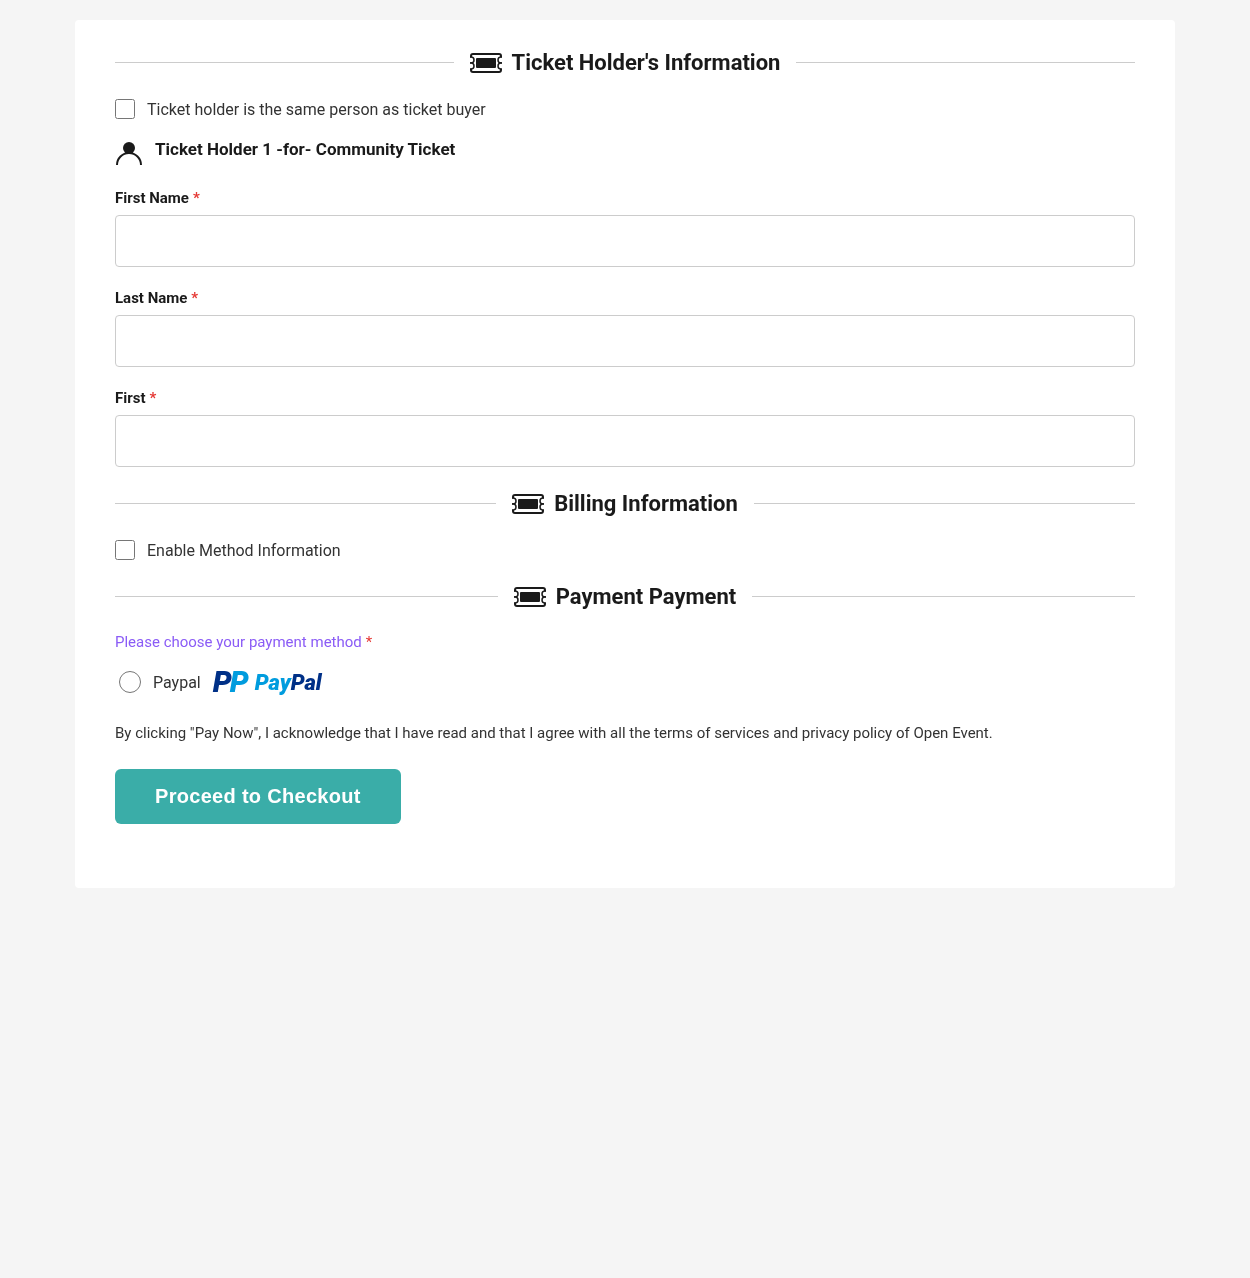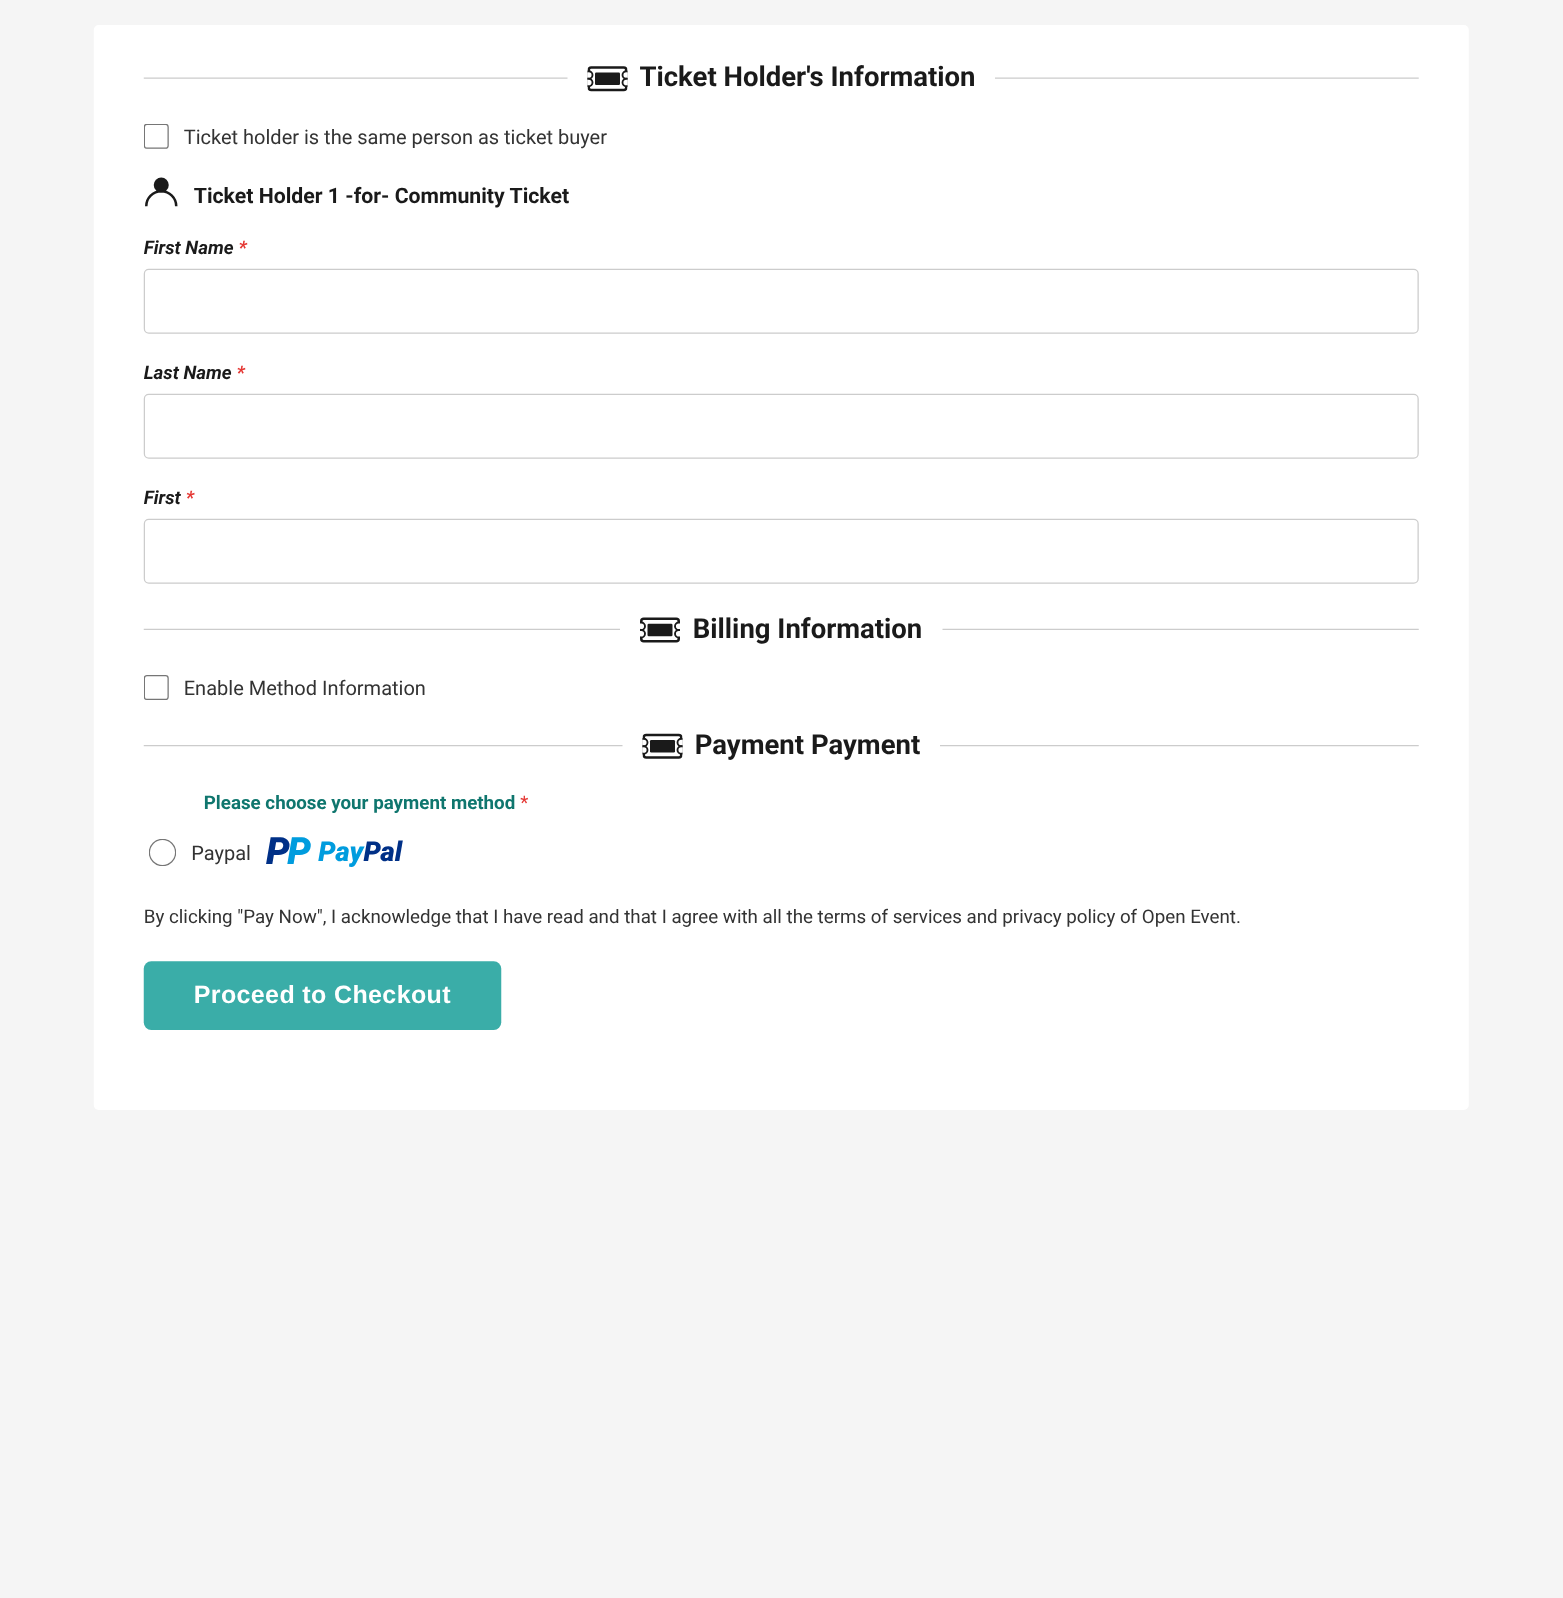--- a/index.html
+++ b/index.html
@@ -85,21 +85,21 @@
 
     .checkbox-row label {
       font-size: 16px;
       color: #333;
       cursor: pointer;
     }
 
     
     .ticket-holder-row {
       display: flex;
-      align-items: flex-end;
+      align-items: flex-start;
       gap: 12px;
       margin-bottom: 22px;
     }
 
     .person-icon {
       width: 28px;
       height: 28px;
       flex-shrink: 0;
     }
 
@@ -115,21 +115,20 @@
     }
 
     .form-label {
       display: flex;
       align-items: center;
       gap: 4px;
       font-size: 15px;
       font-weight: 700;
       color: #1a1a1a;
       margin-bottom: 8px;
-      font-style: italic;
     }
 
     .required-star {
       color: #e53935;
       font-size: 15px;
     }
 
     .form-input {
       width: 100%;
       height: 52px;
@@ -153,23 +152,22 @@
 
     .payment-label-row {
       display: flex;
       align-items: center;
       gap: 4px;
       margin-bottom: 16px;
     }
 
     .payment-label {
       font-size: 15px;
-      font-weight: 700;
-      color: #0f766e;
-      margin-left: 48px;
+      font-weight: 400;
+      color: #8b5cf6;
     }
 
     .paypal-option {
       display: flex;
       align-items: center;
       gap: 12px;
       margin-left: 4px;
     }
 
     .paypal-option input[type="radio"] {

